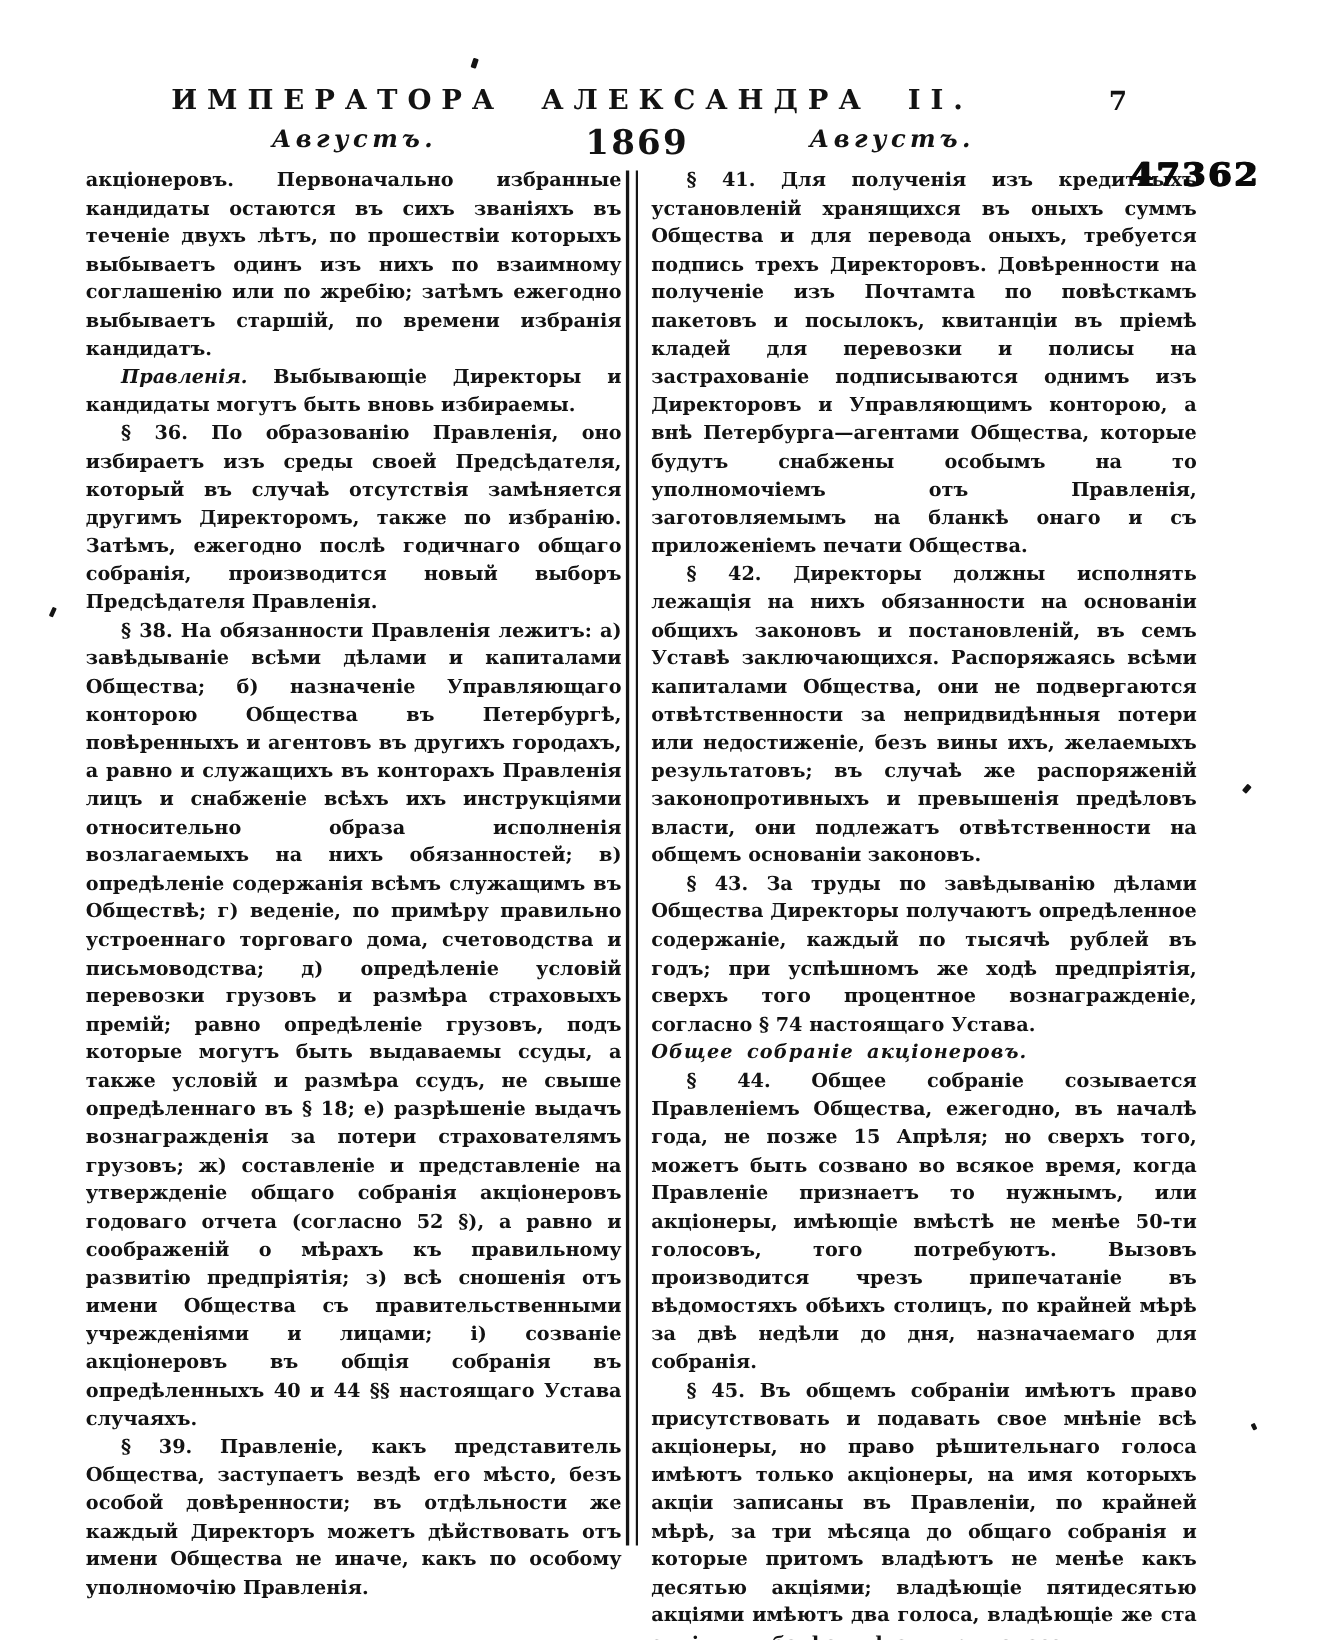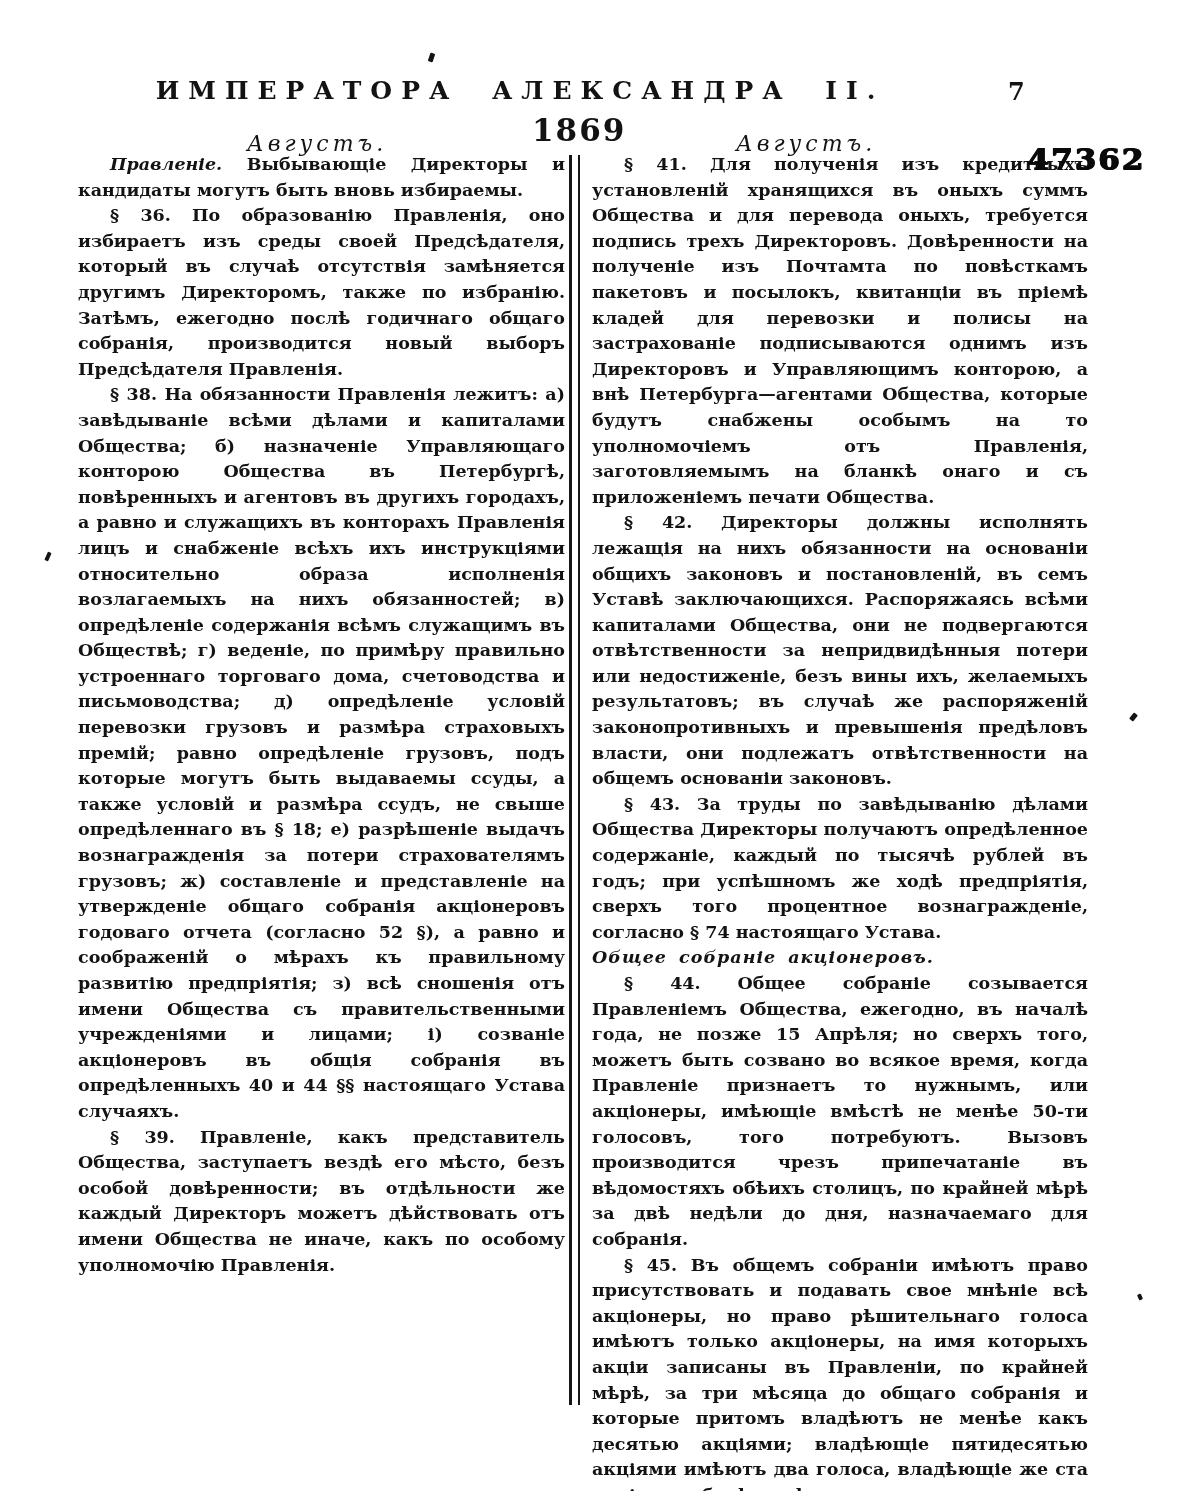--- a/index.html
+++ b/index.html
@@ -21,22 +21,22 @@
     text-align: center;
     font-size: 25px; font-weight: bold;
     letter-spacing: 9px; word-spacing: 16px;
     white-space: nowrap;
   }
   .pagenum {
     position: absolute; top: 77px; left: 1008px;
     font-size: 24px; font-weight: bold;
   }
   .month {
-    font-style: italic; font-weight: normal;
-    font-size: 22px; letter-spacing: 4px; word-spacing: 6px; margin-top: 17px;
+    font-style: italic; font-weight: bold;
+    font-size: 22px; letter-spacing: 4px; word-spacing: 6px;
   }
   .month-left  { position: absolute; top: 114px; left: 247px; }
   .month-right { position: absolute; top: 114px; left: 736px; }
   .year {
     position: absolute; top: 112px; left: 532px;
     font-size: 31px; font-weight: bold; letter-spacing: 2px;
   }
   .stamp {
     position: absolute; top: 141px; left: 1027px;
     font-size: 31px; font-weight: bold;
@@ -83,21 +83,22 @@
   <div class="title">ИМПЕРАТОРА АЛЕКСАНДРА II.</div>
   <div class="pagenum">7</div>
   <div class="month month-left">Августъ.</div>
   <div class="year">1869</div>
   <div class="month month-right">Августъ.</div>
   <div class="stamp">47362</div>
 
   <div class="divider"></div>
 
   <div class="col col-left">
-    <p><span class="lead">Правленіе.</span> <span>Выбывающіе Директоры и кандидаты могутъ быть вновь избираемы.</span></p>
+    <p class="cont">акціонеровъ. Первоначально избранные кандидаты остаются въ сихъ званіяхъ въ теченіе двухъ лѣтъ, по прошествіи которыхъ выбываетъ одинъ изъ нихъ по взаимному соглашенію или по жребію; затѣмъ ежегодно выбываетъ старшій, по времени избранія кандидатъ.</p>
+    <p><span class="lead">Правленія.</span> <span>Выбывающіе Директоры и кандидаты могутъ быть вновь избираемы.</span></p>
     <p>§ 36. По образованію Правленія, оно избираетъ изъ среды своей Предсѣдателя, который въ случаѣ отсутствія замѣняется другимъ Директоромъ, также по избранію. Затѣмъ, ежегодно послѣ годичнаго общаго собранія, производится новый выборъ Предсѣдателя Правленія.</p>
     <p>§ 38. На обязанности Правленія лежитъ: а) завѣдываніе всѣми дѣлами и капиталами Общества; б) назначеніе Управляющаго конторою Общества въ Петербургѣ, повѣренныхъ и агентовъ въ другихъ городахъ, а равно и служащихъ въ конторахъ Правленія лицъ и снабженіе всѣхъ ихъ инструкціями относительно образа исполненія возлагаемыхъ на нихъ обязанностей; в) опредѣленіе содержанія всѣмъ служащимъ въ Обществѣ; г) веденіе, по примѣру правильно устроеннаго торговаго дома, счетоводства и письмоводства; д) опредѣленіе условій перевозки грузовъ и размѣра страховыхъ премій; равно опредѣленіе грузовъ, подъ которые могутъ быть выдаваемы ссуды, а также условій и размѣра ссудъ, не свыше опредѣленнаго въ § 18; е) разрѣшеніе выдачъ вознагражденія за потери страхователямъ грузовъ; ж) составленіе и представленіе на утвержденіе общаго собранія акціонеровъ годоваго отчета (согласно 52 §), а равно и соображеній о мѣрахъ къ правильному развитію предпріятія; з) всѣ сношенія отъ имени Общества съ правительственными учрежденіями и лицами; і) созваніе акціонеровъ въ общія собранія въ опредѣленныхъ 40 и 44 §§ настоящаго Устава случаяхъ.</p>
     <p>§ 39. Правленіе, какъ представитель Общества, заступаетъ вездѣ его мѣсто, безъ особой довѣренности; въ отдѣльности же каждый Директоръ можетъ дѣйствовать отъ имени Общества не иначе, какъ по особому уполномочію Правленія.</p>
 
   </div>
 
   <div class="col col-right">
     <p>§ 41. Для полученія изъ кредитныхъ установленій хранящихся въ оныхъ суммъ Общества и для перевода оныхъ, требуется подпись трехъ Директоровъ. Довѣренности на полученіе изъ Почтамта по повѣсткамъ пакетовъ и посылокъ, квитанціи въ пріемѣ кладей для перевозки и полисы на застрахованіе подписываются однимъ изъ Директоровъ и Управляющимъ конторою, а внѣ Петербурга—агентами Общества, которые будутъ снабжены особымъ на то уполномочіемъ отъ Правленія, заготовляемымъ на бланкѣ онаго и съ приложеніемъ печати Общества.</p>
     <p>§ 42. Директоры должны исполнять лежащія на нихъ обязанности на основаніи общихъ законовъ и постановленій, въ семъ Уставѣ заключающихся. Распоряжаясь всѣми капиталами Общества, они не подвергаются отвѣтственности за непридвидѣнныя потери или недостиженіе, безъ вины ихъ, желаемыхъ результатовъ; въ случаѣ же распоряженій законопротивныхъ и превышенія предѣловъ власти, они подлежатъ отвѣтственности на общемъ основаніи законовъ.</p>
     <p>§ 43. За труды по завѣдыванію дѣлами Общества Директоры получаютъ опредѣленное содержаніе, каждый по тысячѣ рублей въ годъ; при успѣшномъ же ходѣ предпріятія, сверхъ того процентное вознагражденіе, согласно § 74 настоящаго Устава.</p>

